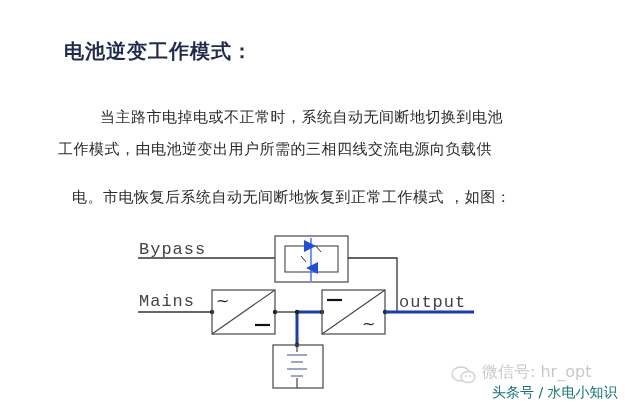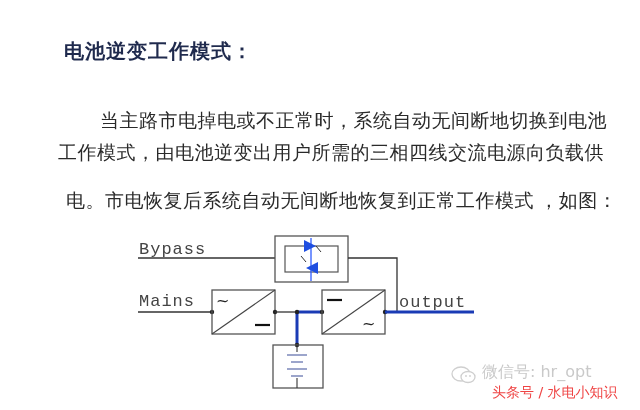--- a/index.html
+++ b/index.html
@@ -8,35 +8,35 @@
       background: #ffffff;
       font-family: "DejaVu Sans", sans-serif;
     }
     .title {
       position: absolute; left: 48px; top: 38px;
       font-size: 20px; font-weight: bold; color: #1f2a4d;
       letter-spacing: 1px;
       margin-left: 16px;
     }
     .para-line {
-      position: absolute; font-size: 19px; color: #2a2a2a;
-      letter-spacing: 0.5px; white-space: nowrap; font-family: Liberation Serif, serif;
+      position: absolute; font-size: 15px; color: #2a2a2a;
+      letter-spacing: 0.5px; white-space: nowrap;
     }
     #line1 { left: 100px; top: 108px; }
     #line2 { left: 58px; top: 140px; }
-    #line3 { left: 66px; top: 188px; }
+    #line3 { left: 72px; top: 188px; }
     svg.diagram { position: absolute; left: 0; top: 0; }
     .mono { font-family: "Liberation Mono", "DejaVu Sans Mono", monospace; }
     .wm1 {
       position: absolute; left: 482px; top: 362px;
       font-size: 16px; color: #c9c9c9; white-space: nowrap;
     }
     .wm2 {
       position: absolute; left: 492px; top: 384px;
-      font-size: 14px; color: #ef4444; white-space: nowrap;
+      font-size: 14px; color: #0f766e; white-space: nowrap;
     }
     .wm-icon {
       position: absolute; left: 450px; top: 364px; width: 28px; height: 22px;
     }
   </style>
 </head>
 <body>
 
 <div class="title">电池逆变工作模式：</div>
 

